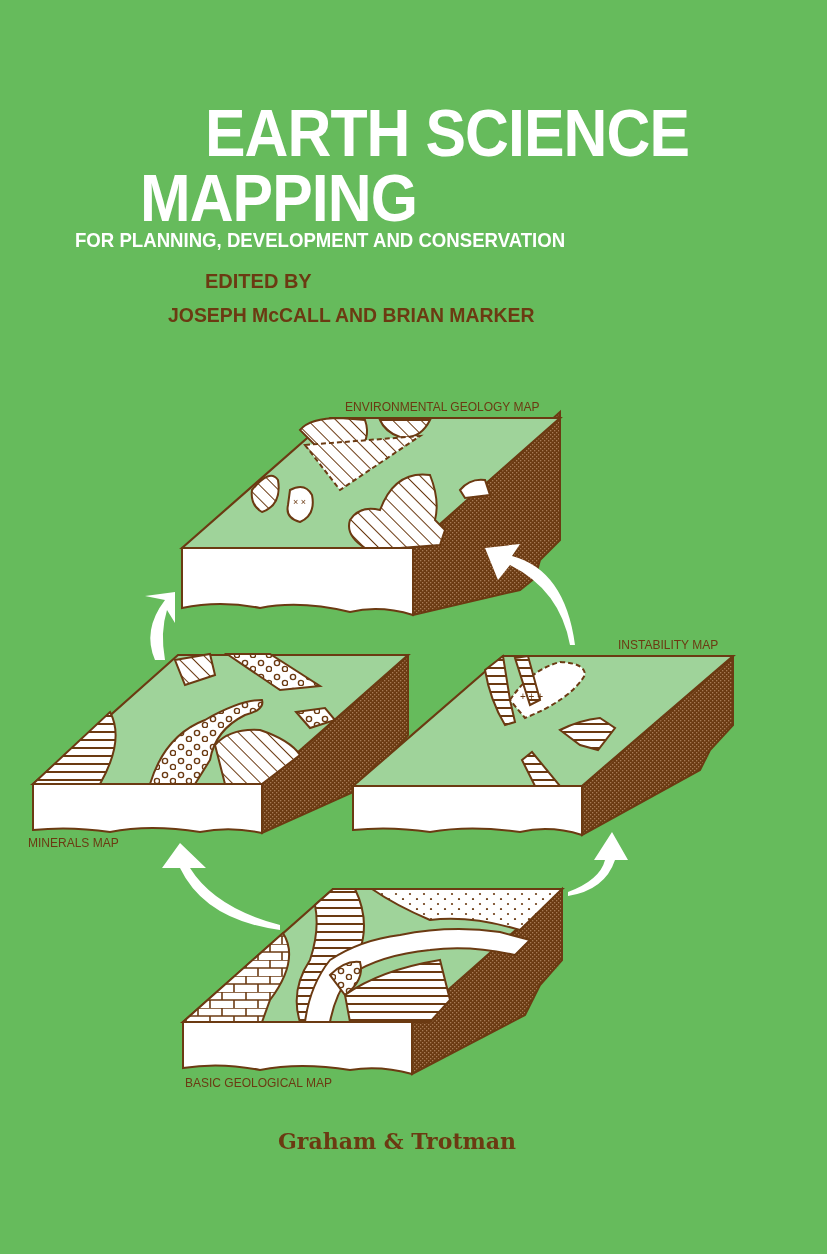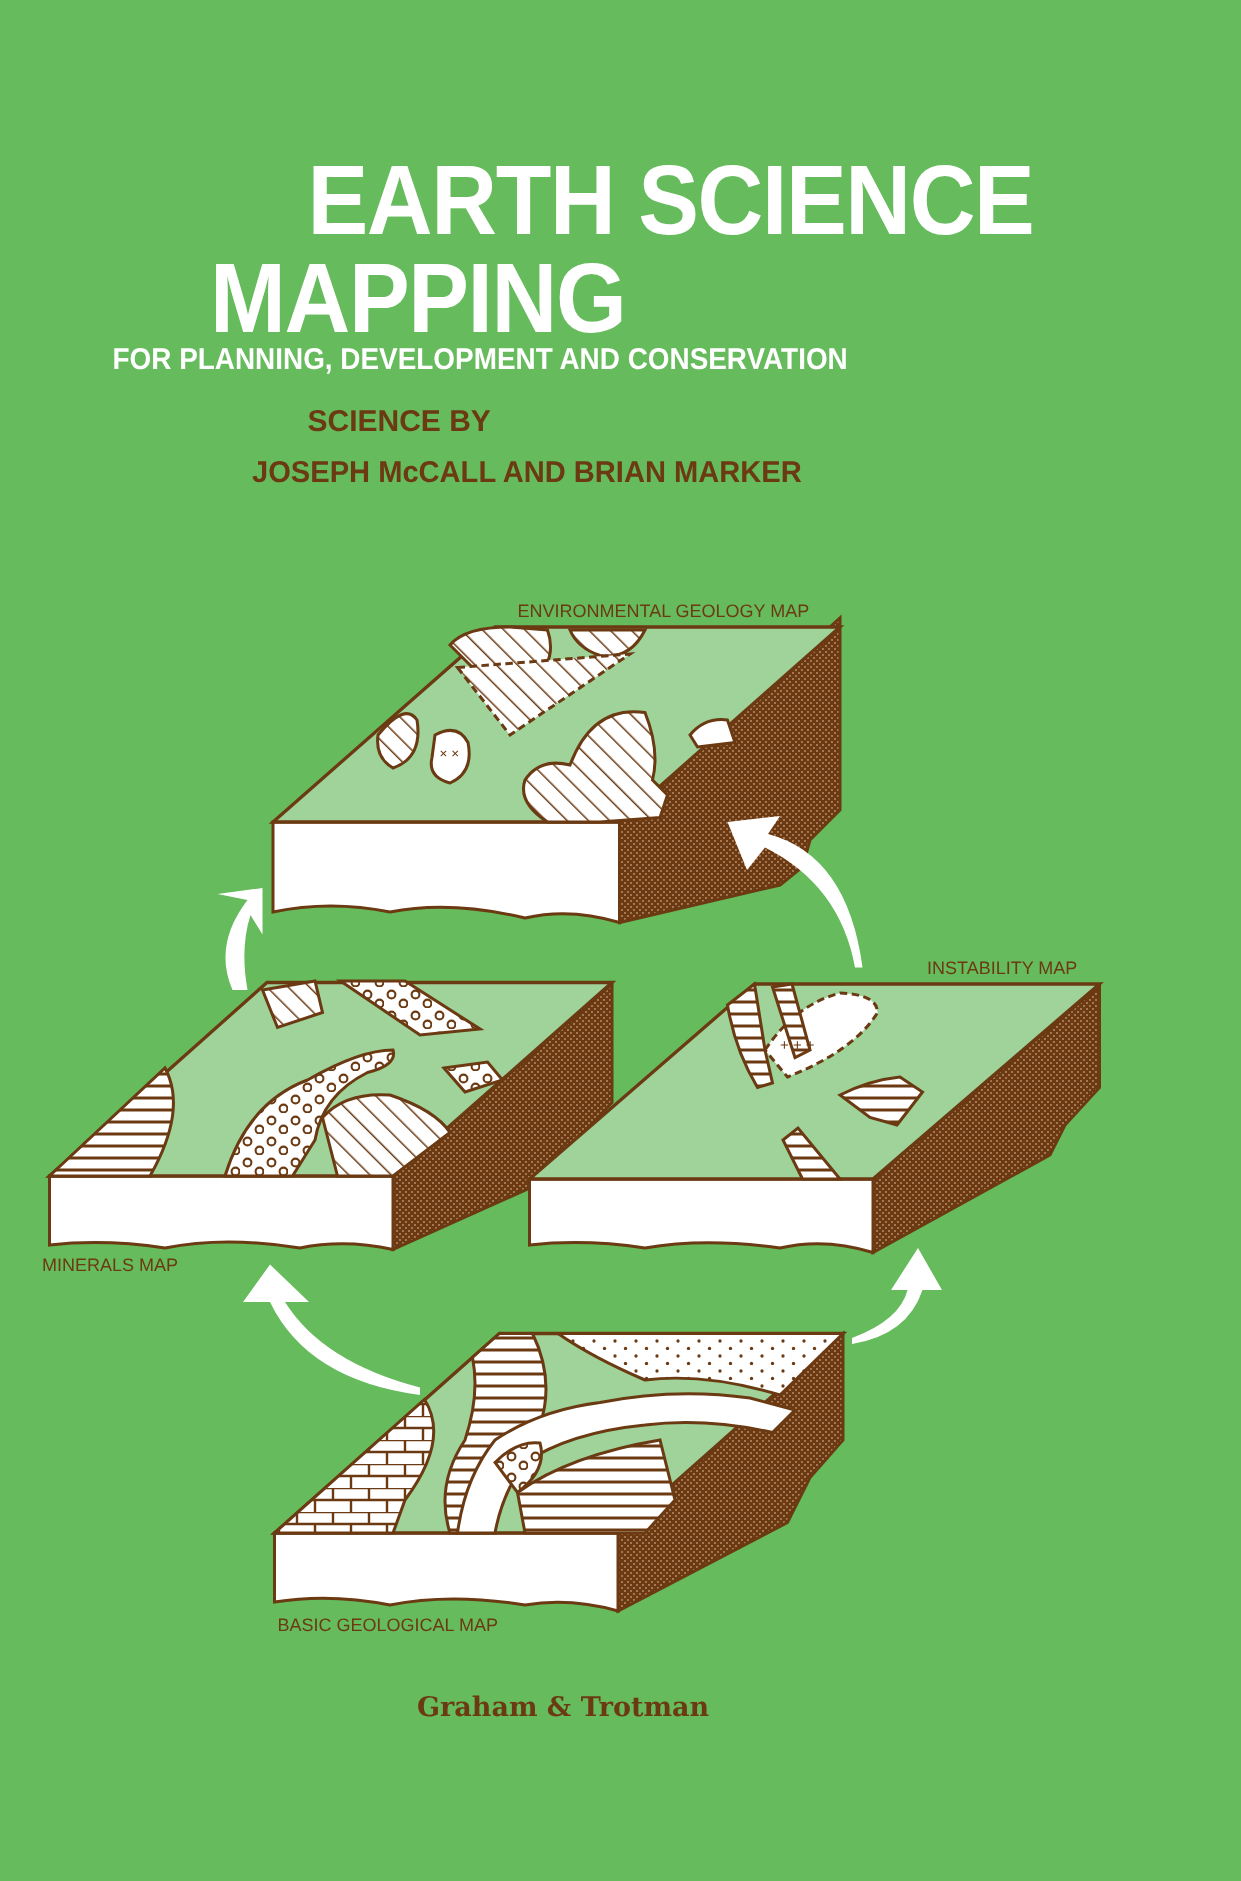--- a/index.html
+++ b/index.html
@@ -4,21 +4,21 @@
 <style>
   html,body{margin:0;padding:0;}
   body{width:827px;height:1254px;background:#66bb5c;position:relative;overflow:hidden;font-family:"Liberation Sans",sans-serif;}
   .t{position:absolute;margin:0;white-space:nowrap;}
   .title1{left:205px;top:100px;font-size:66px;font-weight:bold;color:#fff;letter-spacing:-1px;transform:scaleX(0.92);transform-origin:left top;line-height:1;}
   .title2{left:140px;top:165px;font-size:66px;font-weight:bold;color:#fff;letter-spacing:-1px;transform:scaleX(0.92);transform-origin:left top;line-height:1;}
   .subtitle{left:75px;top:230px;font-size:20px;font-weight:bold;color:#fff;line-height:1;transform:scaleX(0.93);transform-origin:left top;}
   .edited{left:205px;top:271px;font-size:20px;font-weight:bold;color:#6b3a12;line-height:1;}
   .editors{left:168px;top:305px;font-size:20px;font-weight:bold;color:#6b3a12;line-height:1;transform:scaleX(0.97);transform-origin:left top;}
   .lbl{font-size:12px;color:#6b3a12;line-height:1;}
-  .publisher{left:278px;top:1130px;font-family:"DejaVu Serif",serif;font-weight:bold;font-size:18px;color:#6b3a12;line-height:1;}
+  .publisher{left:278px;top:1130px;font-family:"DejaVu Serif",serif;font-weight:bold;font-size:22px;color:#6b3a12;line-height:1;}
   svg.art{position:absolute;left:0;top:0;}
 </style>
 </head>
 <body>
 
 <svg class="art" width="827" height="1254" viewBox="0 0 827 1254">
   <defs>
     <pattern id="cross" width="4" height="4" patternUnits="userSpaceOnUse">
       <rect width="4" height="4" fill="#6b3a12"></rect>
       <rect x="0" y="0" width="1.3" height="1.3" fill="#a77a55"></rect>
@@ -108,15 +108,15 @@
 
   <path d="M155 660 Q142 630 165 600 L145 596 L175 592 L175 623 L167 610 Q160 632 165 660 Z" fill="#fff"></path>
   <path d="M570 645 Q560 590 510 565 L498 580 L485 548 L520 544 L512 556 Q565 570 575 645 Z" fill="#fff"></path>
   <path d="M280 930 Q205 920 180 868 L162 868 L180 843 L206 868 L190 868 Q215 908 280 925 Z" fill="#fff"></path>
   <path d="M568 892 Q600 880 605 860 L594 860 L612 832 L628 860 L615 860 Q605 890 568 896 Z" fill="#fff"></path>
 </svg>
 
 <h1 class="t title1">EARTH SCIENCE</h1>
 <h1 class="t title2">MAPPING</h1>
 <p class="t subtitle">FOR PLANNING, DEVELOPMENT AND CONSERVATION</p>
-<p class="t edited">SCIENCE BY</p>
+<p class="t edited">EDITED BY</p>
 <p class="t editors">JOSEPH McCALL AND BRIAN MARKER</p>
 <p class="t publisher">Graham &amp; Trotman</p>
 
 </body></html>

